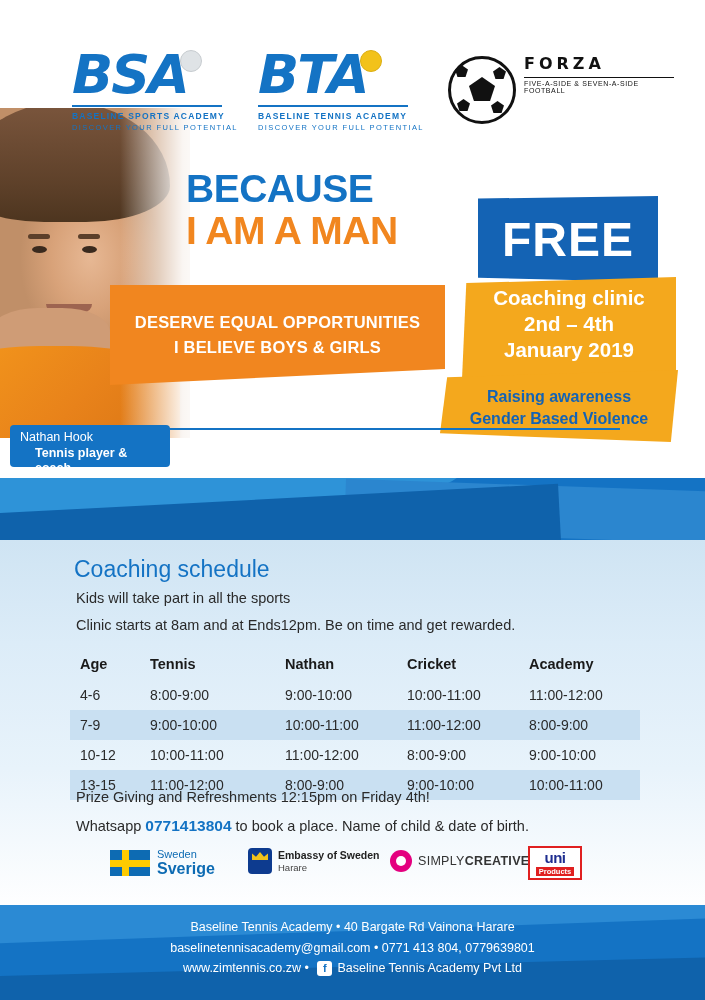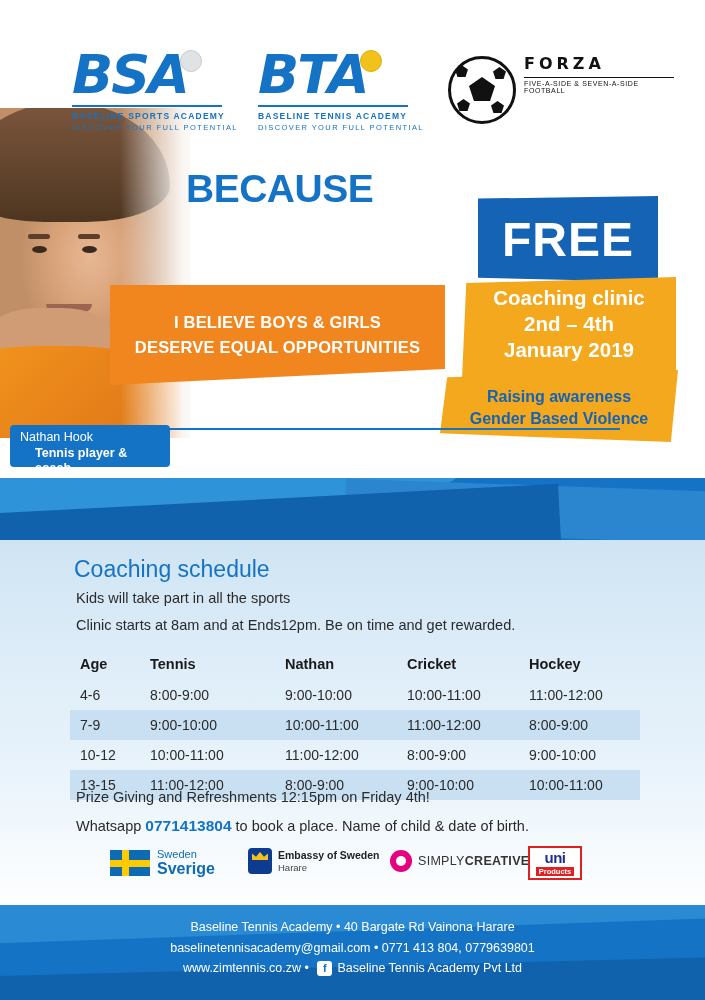--- a/index.html
+++ b/index.html
@@ -233,25 +233,26 @@
         </div>
         <div class="forza-txt">
           <div class="f1">FORZA</div>
           <div class="f3">FIVE-A-SIDE &amp; SEVEN-A-SIDE FOOTBALL</div>
         </div>
       </div>
     </div>
 
     <div class="headline">
       <div class="h1">BECAUSE</div>
+      <div class="h2">I AM A MAN</div>
     </div>
 
     <div class="orangebox">
+      <div>DESERVE EQUAL OPPORTUNITIES</div>
       <div>I BELIEVE BOYS &amp; GIRLS</div>
-      <div>DESERVE EQUAL OPPORTUNITIES</div>
     </div>
 
     <div class="freebox">FREE</div>
 
     <div class="clinicbox">
       <div>Coaching clinic</div>
       <div>2nd – 4th</div>
       <div>January 2019</div>
     </div>
 
@@ -285,21 +286,21 @@
           <col class="c3">
           <col class="c4">
           <col>
         </colgroup>
       <thead>
         <tr>
           <th>Age</th>
           <th>Tennis</th>
           <th>Nathan</th>
           <th>Cricket</th>
-          <th>Hockey</th>
+          <th>Academy</th>
         </tr>
       </thead>
       <tbody>
         <tr>
           <td>4-6</td>
           <td>8:00-9:00</td>
           <td>9:00-10:00</td>
           <td>10:00-11:00</td>
           <td>11:00-12:00</td>
         </tr>

